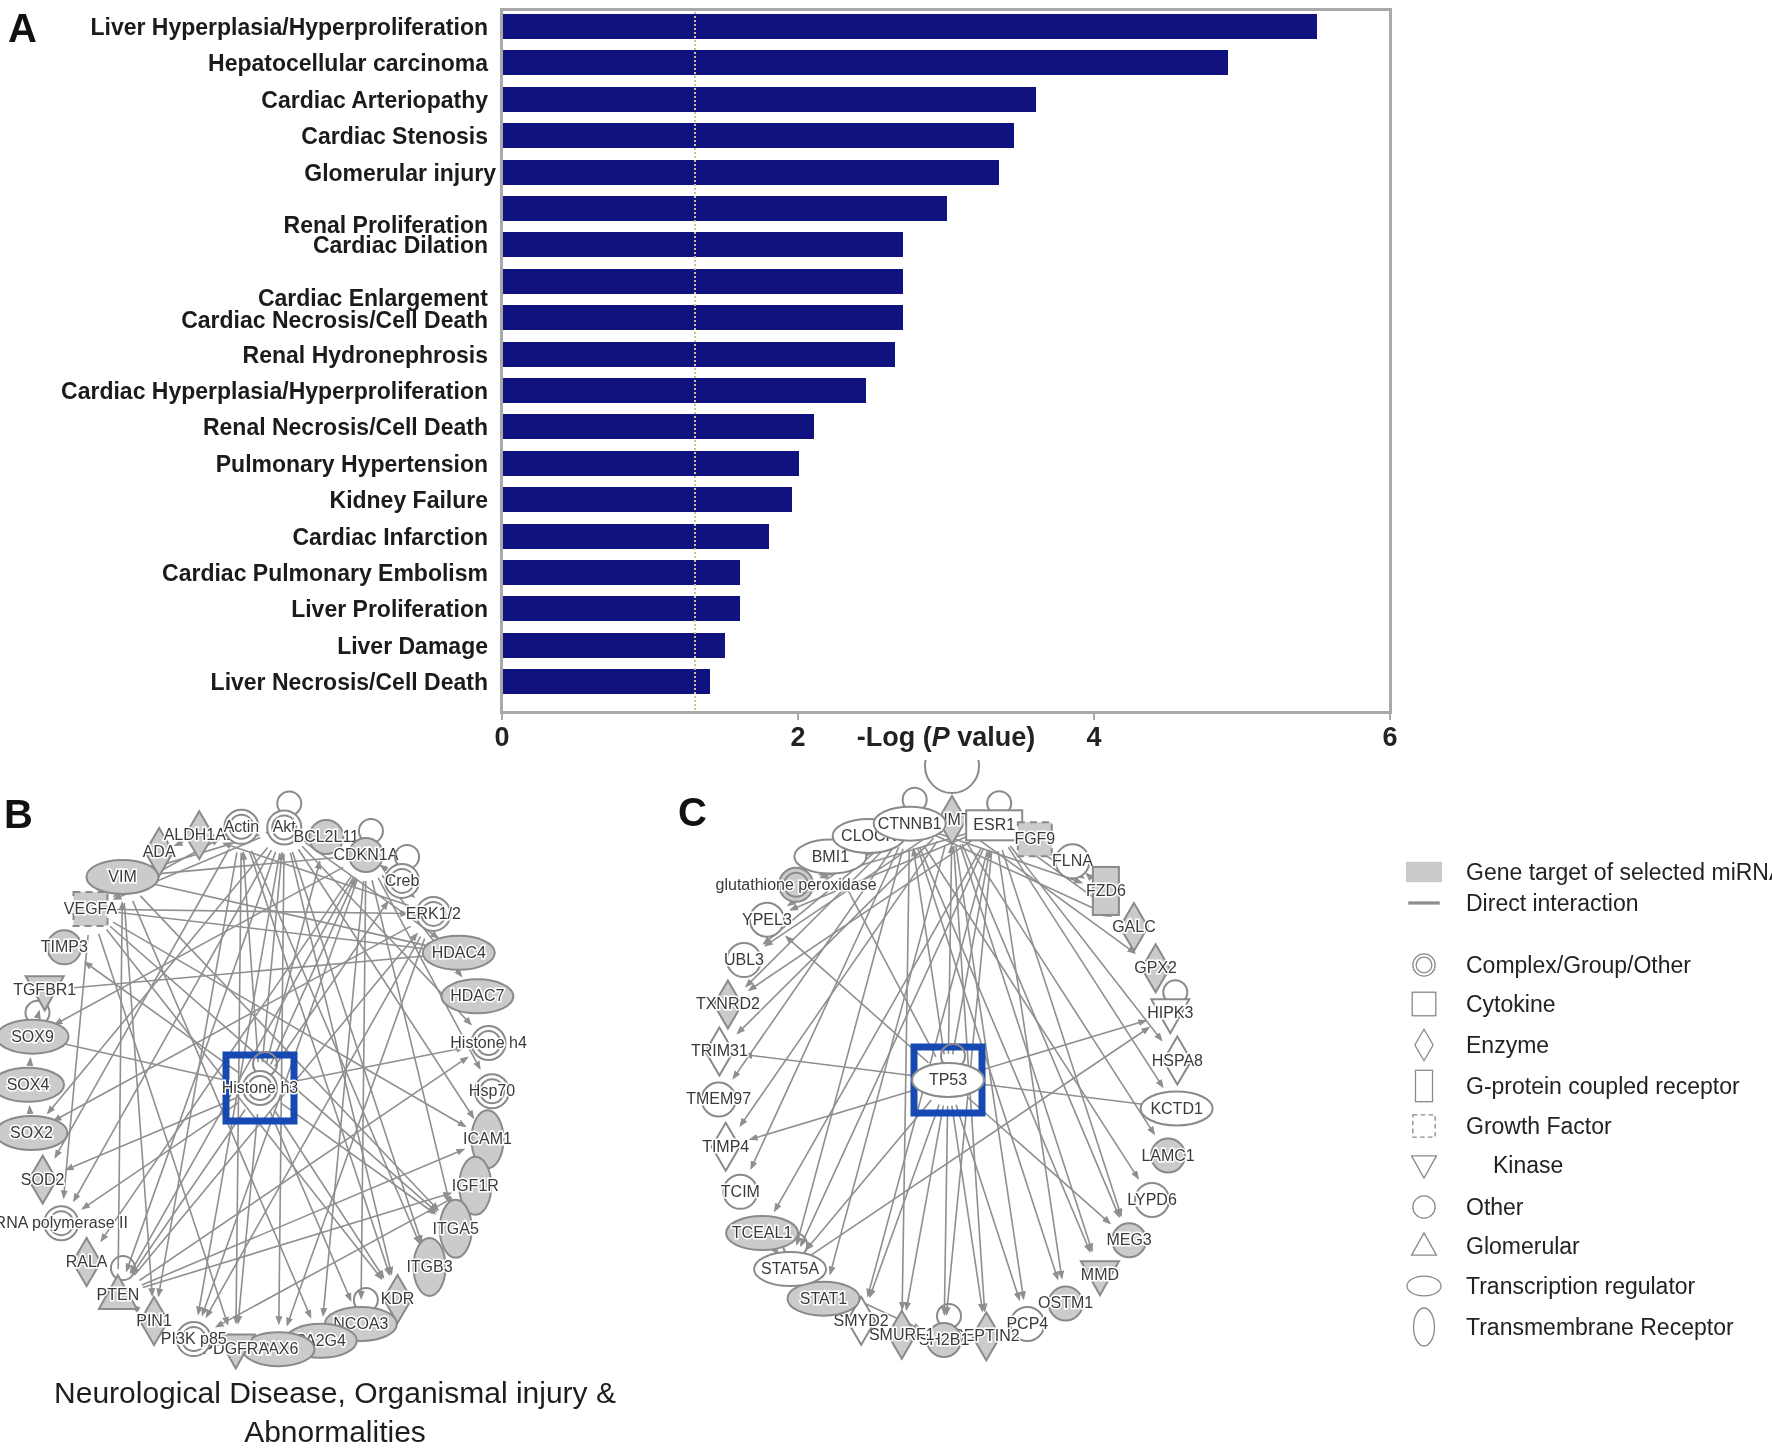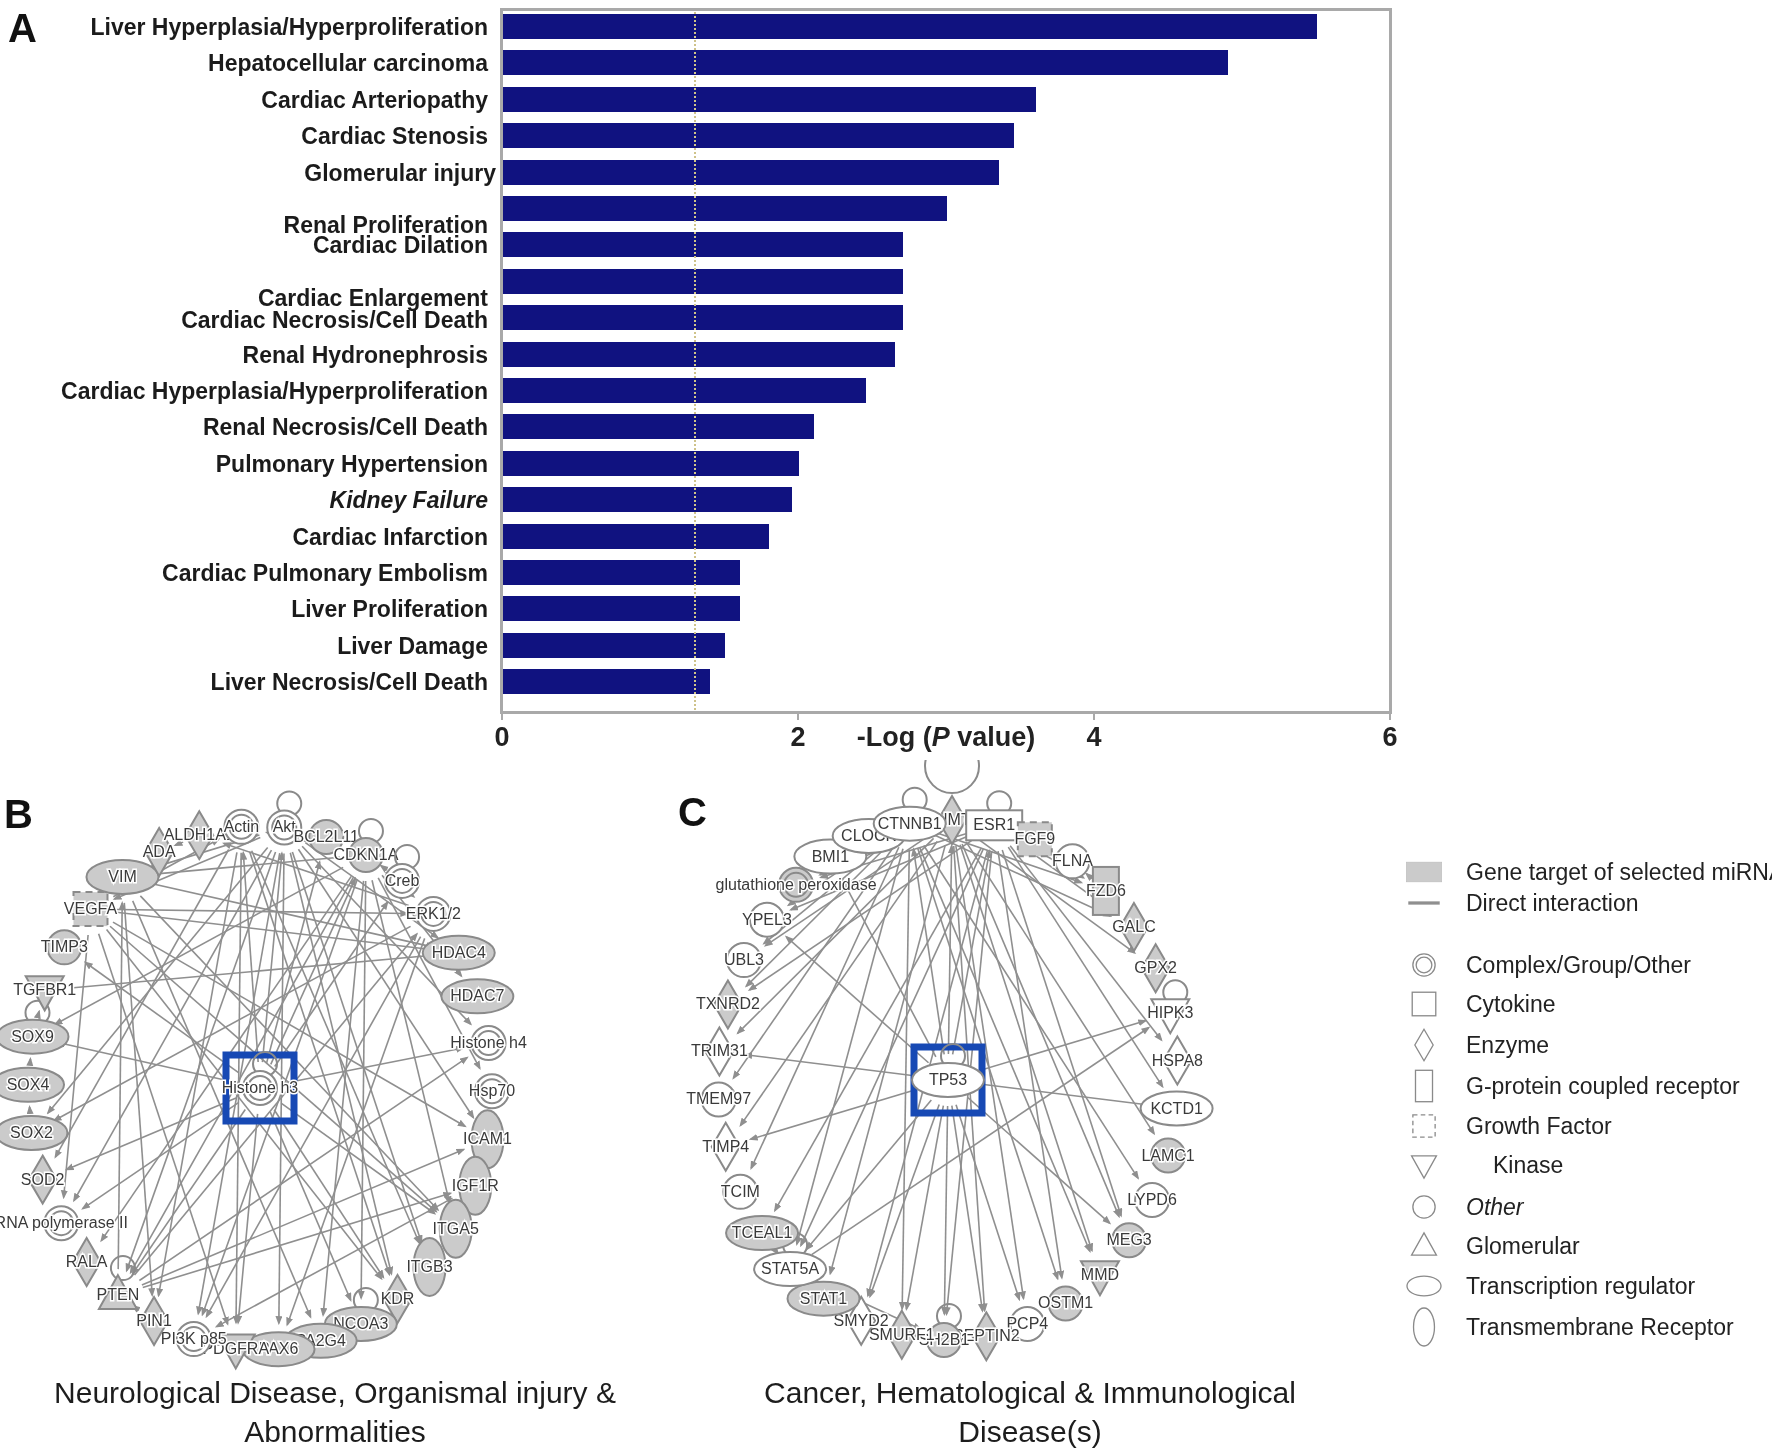--- a/index.html
+++ b/index.html
@@ -67,21 +67,21 @@
         <div class="cat-label" style="top: 123.2px;">Cardiac Stenosis</div>
         <div class="cat-label" style="top: 159.6px; padding-left: 8px;">Glomerular injury</div>
         <div class="cat-label" style="top: 196px; margin-top: 16px;">Renal Proliferation</div>
         <div class="cat-label" style="top: 232.4px;">Cardiac Dilation</div>
         <div class="cat-label" style="top: 268.8px; margin-top: 16px;">Cardiac Enlargement</div>
         <div class="cat-label" style="top: 307px;">Cardiac Necrosis/Cell Death</div>
         <div class="cat-label" style="top: 341.6px;">Renal Hydronephrosis</div>
         <div class="cat-label" style="top: 378px;">Cardiac Hyperplasia/Hyperproliferation</div>
         <div class="cat-label" style="top: 414.4px;">Renal Necrosis/Cell Death</div>
         <div class="cat-label" style="top: 450.8px;">Pulmonary Hypertension</div>
-        <div class="cat-label" style="top: 487.2px; font-style: italic;">Kidney Failure</div>
+        <div class="cat-label" style="top: 487.2px;">Kidney Failure</div>
         <div class="cat-label" style="top: 523.6px;">Cardiac Infarction</div>
         <div class="cat-label" style="top: 560px;">Cardiac Pulmonary Embolism</div>
         <div class="cat-label" style="top: 596.4px;">Liver Proliferation</div>
         <div class="cat-label" style="top: 632.8px;">Liver Damage</div>
         <div class="cat-label" style="top: 669.2px;">Liver Necrosis/Cell Death</div>
       </div>
     <div id="ticks">
         <div class="tickmark" style="left: 501px; top: 712px;"></div>
         <div class="ticklabel" style="left: 472px; top: 722px;">0</div>
         <div class="tickmark" style="left: 797px; top: 712px;"></div>
@@ -548,21 +548,20 @@
           <circle cx="5" cy="-24" r="12" fill="none" stroke="#8a8a8a" stroke-width="2"></circle>
           <ellipse fill="#ffffff" stroke="#8a8a8a" stroke-width="2" rx="36" ry="17"></ellipse>
           <text y="5" text-anchor="middle" font-family="&quot;Liberation Sans&quot;, sans-serif" font-size="16px" fill="#3a3a3a" stroke="#ffffff" stroke-width="3" paint-order="stroke">TP53</text>
         </g>
       </g>
   </svg>
 
   <div class="caption" style="left:5px;top:1373px;width:660px;">
     <div>Neurological Disease, Organismal injury &amp; Abnormalities</div>
   </div>
-  <div class="caption" style="left:720px;top:1373px;width:620px;">Cancer, Hematological &amp; Immunological Disease(s)</div>
 
   <div id="legend">
       <div class="legend-row" style="top: 852px;">
         <svg class="legend-icon" viewBox="-32 -22 64 44">
           <g transform="scale(0.72)">
             <rect x="-27" y="-15" width="54" height="30" fill="#cbcbcb" stroke="#bdbdbd" stroke-width="1"></rect>
           </g>
         </svg>
         <div class="legend-text">Gene target of selected miRNA panel</div>
       </div>
@@ -616,21 +615,21 @@
         <div class="legend-text">Growth Factor</div>
       </div>
       <div class="legend-row" style="top: 1145px; gap: 27px;">
         <svg class="legend-icon" viewBox="-32 -22 64 44">
           <g transform="scale(0.72)">
             <polygon fill="#ffffff" stroke="#8a8a8a" stroke-width="2" points="-19,-14 19,-14 0,20"></polygon>
           </g>
         </svg>
         <div class="legend-text">Kinase</div>
       </div>
-      <div class="legend-row" style="top: 1187px; font-style: italic;">
+      <div class="legend-row" style="top: 1187px;">
         <svg class="legend-icon" viewBox="-32 -22 64 44">
           <g transform="scale(0.72)">
             <circle fill="#ffffff" stroke="#8a8a8a" stroke-width="2" r="17"></circle>
           </g>
         </svg>
         <div class="legend-text">Other</div>
       </div>
       <div class="legend-row" style="top: 1226px;">
         <svg class="legend-icon" viewBox="-32 -22 64 44">
           <g transform="scale(0.72)">

